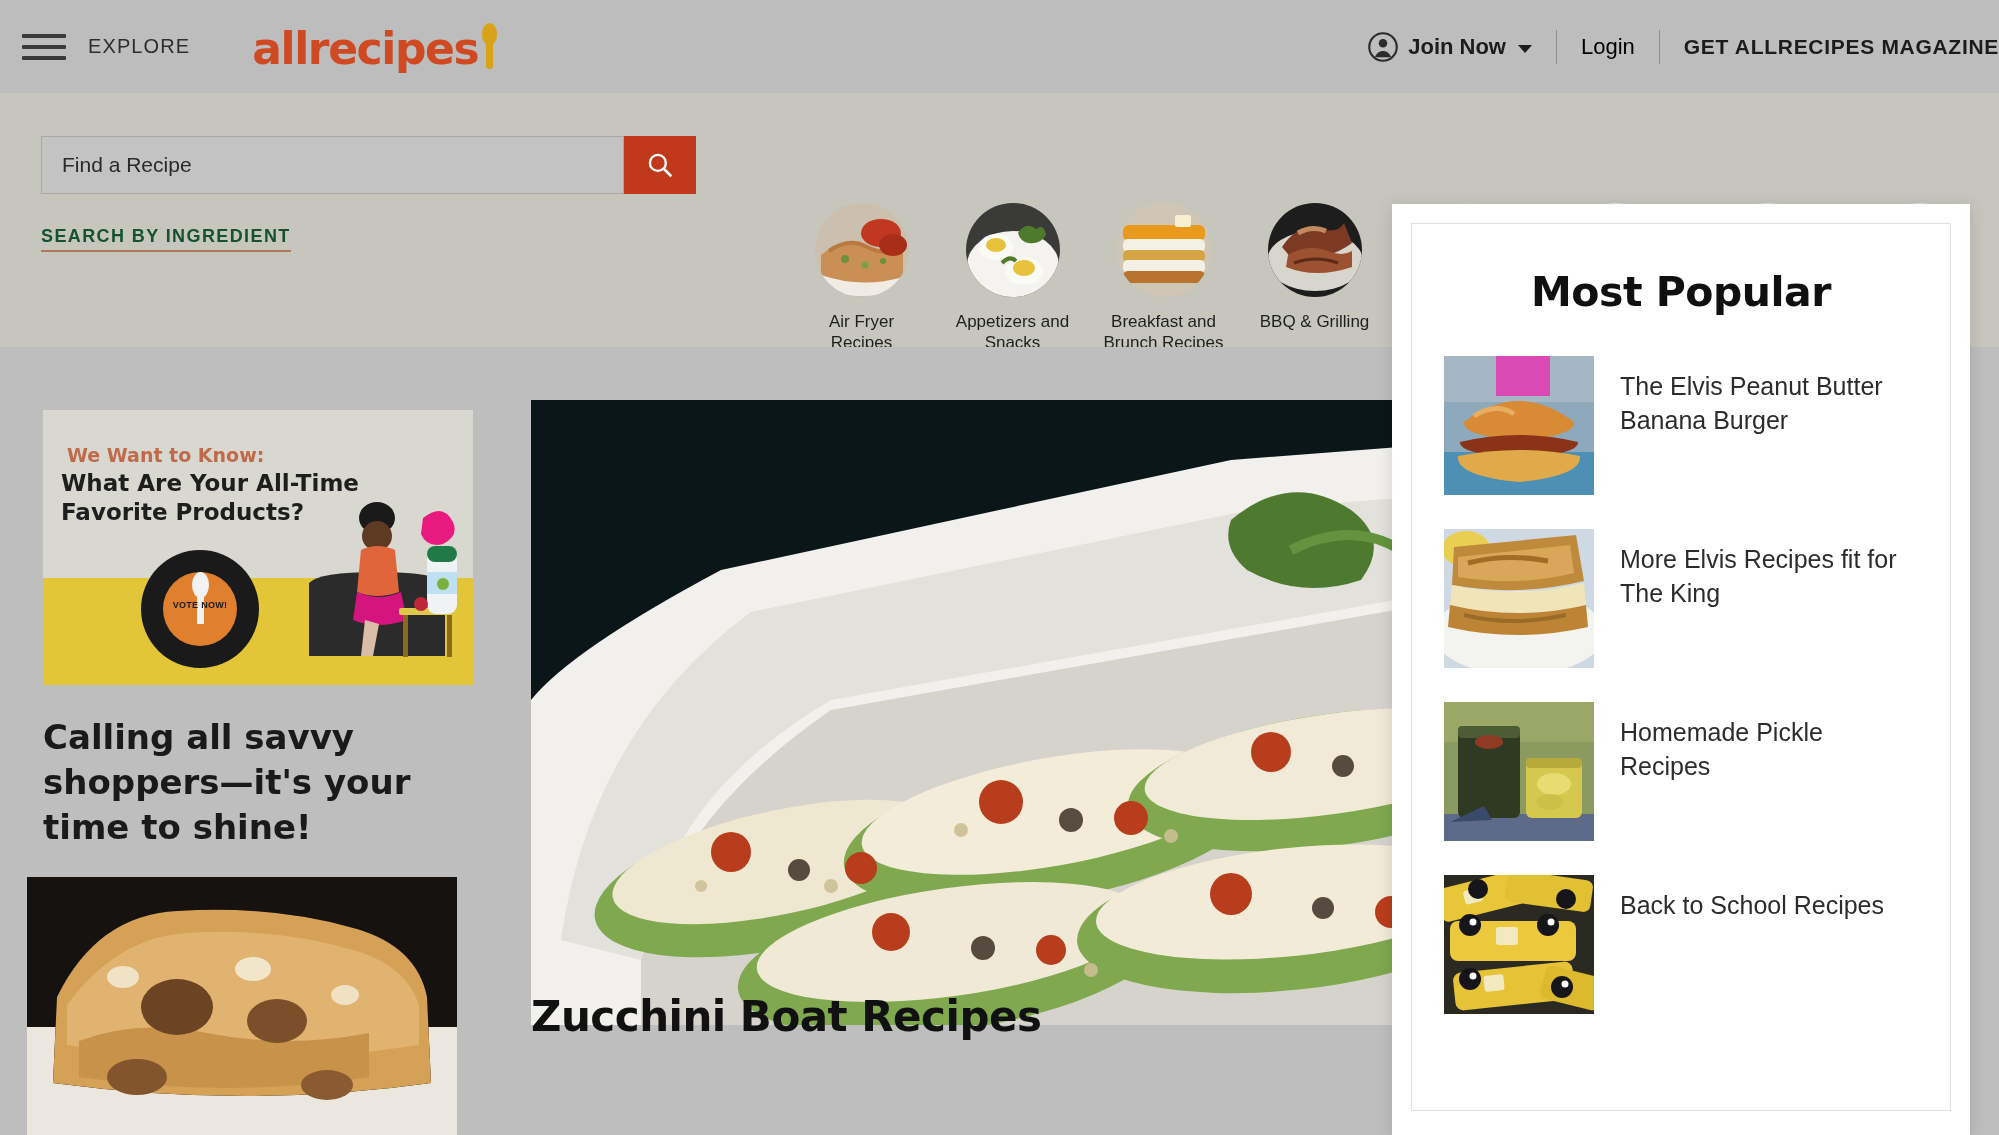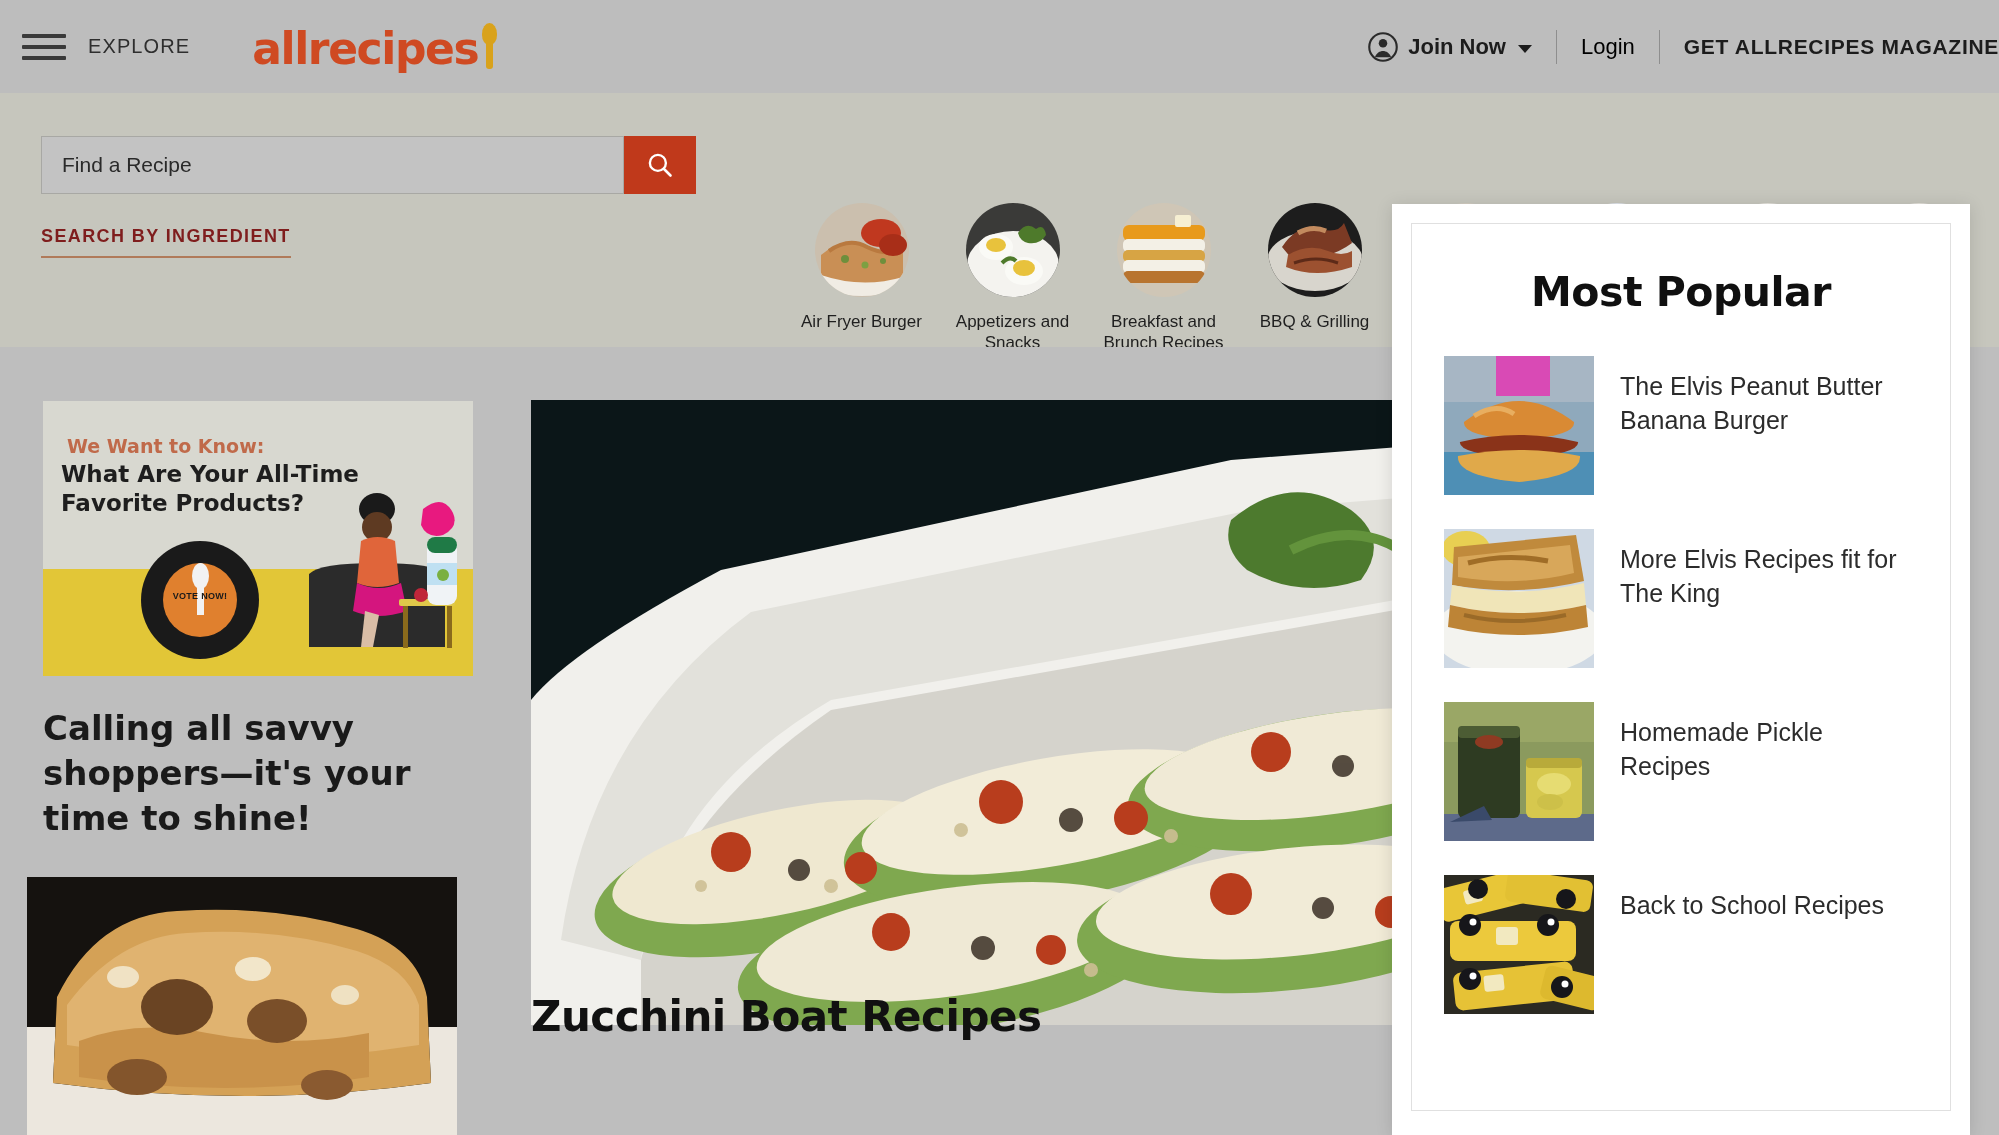--- a/index.html
+++ b/index.html
@@ -95,22 +95,22 @@
   }
   .search-input::placeholder { color: #2a2a2a; opacity: 1; }
   .search-btn {
     width: 72px; height: 58px; background: #c0391b;
     border: none; cursor: pointer;
     display: flex; align-items: center; justify-content: center;
   }
   .sbi-link {
     display: inline-block; margin-top: 32px;
     font-size: 18px; font-weight: bold; letter-spacing: 1.4px;
-    color: #7f1d1d; text-decoration: none;
-    border-bottom: 2px solid #b07a5a; padding-bottom: 9px;
+    color: #14532d; text-decoration: none;
+    border-bottom: 2px solid #b07a5a; padding-bottom: 3px;
     cursor: pointer;
     text-align: center;
   }
 
   
   .cats {
     position: absolute; top: 110px; left: 786px;
     display: flex; gap: 0;
   }
   .cat { width: 151px; display: flex; flex-direction: column; align-items: center; cursor: pointer; }
@@ -119,21 +119,21 @@
     overflow: hidden; position: relative;
   }
   .cat-label {
     margin-top: 14px; font-size: 17px; color: #1f1f1f;
     text-align: center; line-height: 1.26; width: 130px;
   }
 
   
   .main { position: absolute; top: 347px; left: 0; width: 1999px; height: 788px; background: #bebebe; }
 
-  .ad-card { position: absolute; top: 54px; left: 27px; width: 356px; padding-left: 16px; }
+  .ad-card { position: absolute; top: 63px; left: 27px; width: 356px; padding-left: 16px; }
   .ad-banner {
     width: 430px; height: 275px; position: relative; overflow: hidden;
     background: #d8d8d0;
   }
   .ad-banner-bottom {
     position: absolute; bottom: 0; left: 0; width: 100%; height: 39%;
     background: #e2c637;
   }
   .ad-h1 { position: absolute; top: 34px; left: 24px; width: 290px;
     font-size: 19px; font-weight: bold; color: #c06a4a; font-family: "DejaVu Sans", sans-serif; }
@@ -282,21 +282,21 @@
             <ellipse cx="47" cy="76" rx="44" ry="17" fill="#f0ece4"></ellipse>
             <path d="M6 52 Q30 32 56 44 Q76 53 88 46 L88 74 Q47 86 6 72 Z" fill="#c98f55"></path>
             <path d="M14 48 Q34 34 52 44 Q68 52 84 48" fill="none" stroke="#b9793f" stroke-width="4"></path>
             <ellipse cx="66" cy="30" rx="20" ry="14" fill="#c0381f"></ellipse>
             <ellipse cx="78" cy="42" rx="14" ry="11" fill="#a82e18"></ellipse>
             <circle cx="30" cy="56" r="4" fill="#6e8f3c"></circle>
             <circle cx="50" cy="62" r="3.5" fill="#7da042"></circle>
             <circle cx="68" cy="58" r="3" fill="#6e8f3c"></circle>
           </svg>
         </div>
-        <div class="cat-label">Air Fryer Burger</div>
+        <div class="cat-label">Air Fryer Recipes</div>
       </div>
 
       <div class="cat">
         <div class="cat-circle">
           <svg width="94" height="94" viewBox="0 0 94 94">
             <rect width="94" height="94" fill="#3a3a38"></rect>
             <ellipse cx="47" cy="62" rx="46" ry="34" fill="#f4f3ef"></ellipse>
             <ellipse cx="30" cy="44" rx="17" ry="13" fill="#fafaf6"></ellipse>
             <ellipse cx="30" cy="42" rx="10" ry="7" fill="#e8c23c"></ellipse>
             <ellipse cx="58" cy="68" rx="19" ry="14" fill="#fafaf6"></ellipse>

